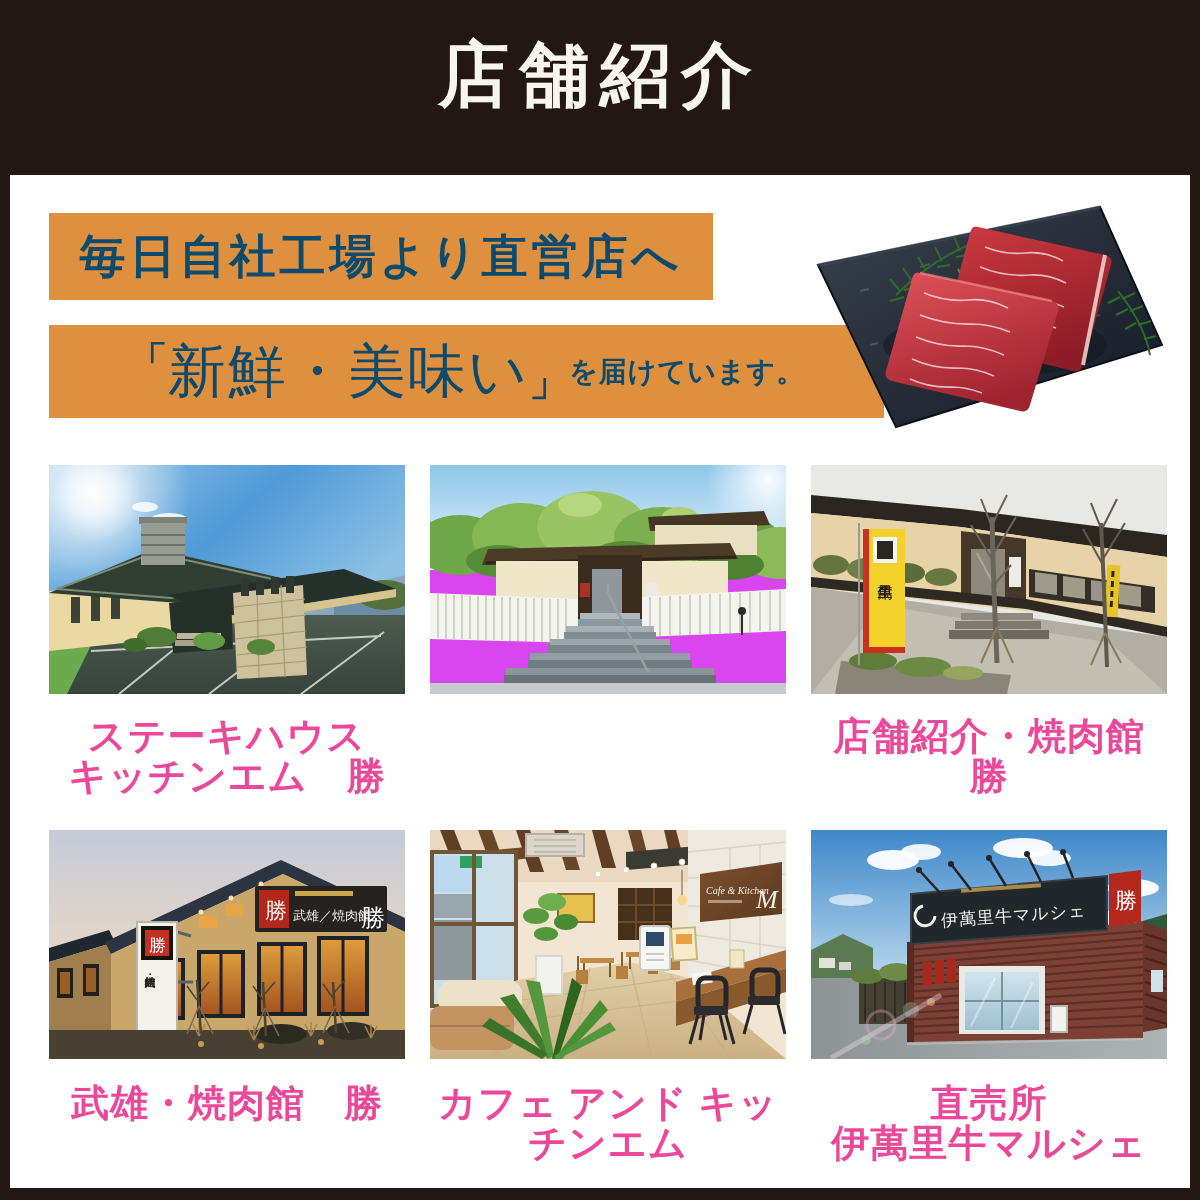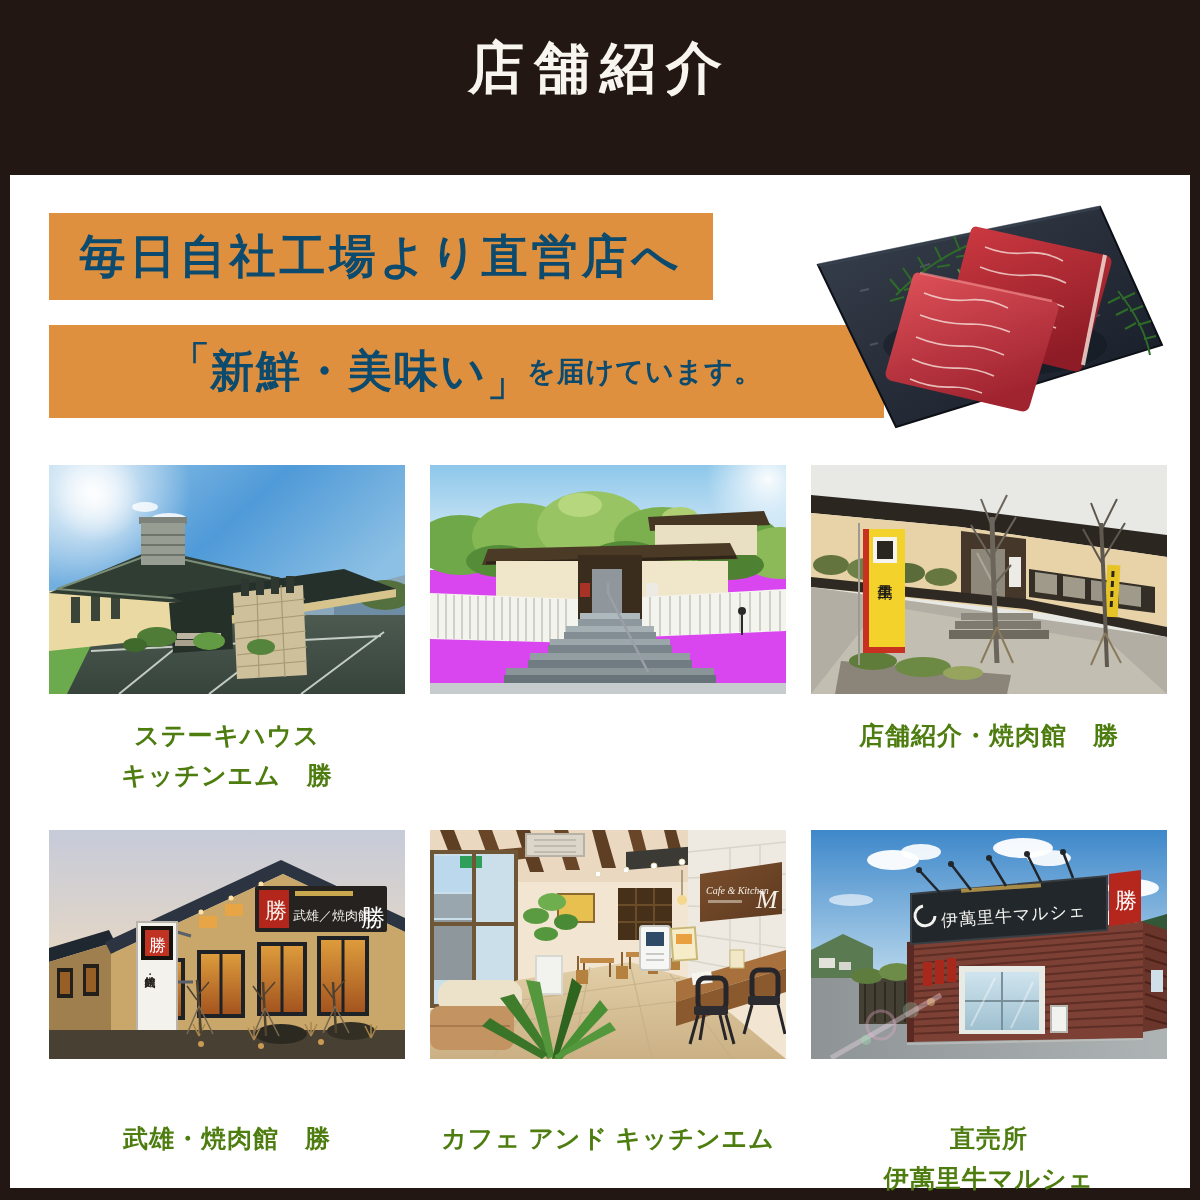--- a/index.html
+++ b/index.html
@@ -4,39 +4,39 @@
 <style>
   html,body{margin:0;padding:0;}
   body{
     width:1200px;height:1200px;position:relative;overflow:hidden;
     background:#221713;
     font-family:"Liberation Serif","DejaVu Serif",serif;
   }
   .panel{position:absolute;left:10px;top:175px;width:1180px;height:1013px;background:#ffffff;}
   .page-title{
     position:absolute;top:40px;left:0;width:100%;text-align:center;
-    color:#f8f5f0;font-size:56px;font-weight:700;letter-spacing:10px;line-height:1;
+    color:#f8f5f0;font-size:71px;font-weight:700;letter-spacing:10px;line-height:1;
   }
   .banner{position:absolute;background:#df903e;color:#0c4a6e;display:flex;align-items:center;justify-content:center;}
   .banner-1{left:39px;top:38px;width:664px;height:87px;font-size:46px;font-weight:700;letter-spacing:4px;}
   .banner-2{left:39px;top:150px;width:835px;height:93px;font-weight:700;}
   .banner-2 .q-open{font-size:40px;transform:translateY(-10px);}
   .banner-2 .q-close{font-size:40px;transform:translateY(10px);}
-  .banner-2 .em{font-size:44px;font-weight:700;letter-spacing:2px;}
+  .banner-2 .em{font-size:58px;font-weight:400;letter-spacing:2px;}
   .banner-2 .suffix{font-size:28px;letter-spacing:1px;}
   .meat{position:absolute;left:790px;top:20px;width:380px;height:245px;}
   .photo{position:absolute;width:356px;height:229px;overflow:hidden;background:#d946ef;}
   .photo svg{display:block;width:100%;height:100%;}
   .p1{left:39px;top:290px;}  .p2{left:420px;top:290px;}  .p3{left:801px;top:290px;}
   .p4{left:39px;top:655px;}  .p5{left:420px;top:655px;}  .p6{left:801px;top:655px;}
   .caption{
     position:absolute;width:356px;text-align:center;
-    color:#4d7c0f;font-size:25px;font-weight:700;line-height:40px;letter-spacing:1px;
+    color:#ec4899;font-size:38px;font-weight:700;line-height:40px;letter-spacing:1px;
   }
-  .c1,.c2,.c3{top:541px;}  .c4,.c5,.c6{top:908px;margin-top:36px;}
+  .c1,.c2,.c3{top:541px;}  .c4,.c5,.c6{top:908px;}
   .c1{left:39px;} .c2{left:420px;} .c3{left:801px;}
   .c4{left:39px;} .c5{left:420px;} .c6{left:801px;}
   svg text{font-family:"Liberation Serif","DejaVu Serif",serif;}
   .vtext{writing-mode:vertical-rl;}
 </style>
 </head>
 <body>
 
 <div class="page-title">店舗紹介</div>
 

